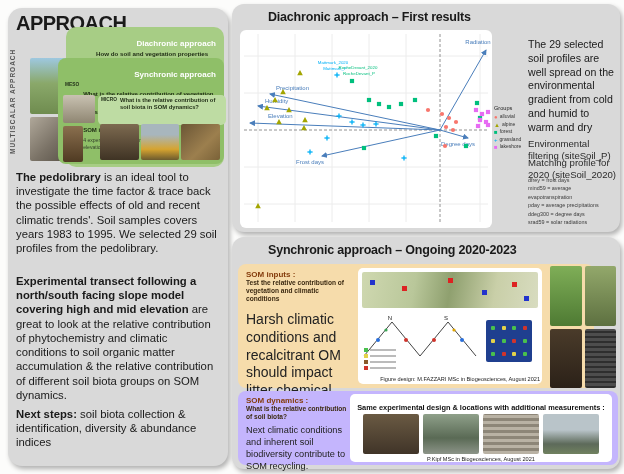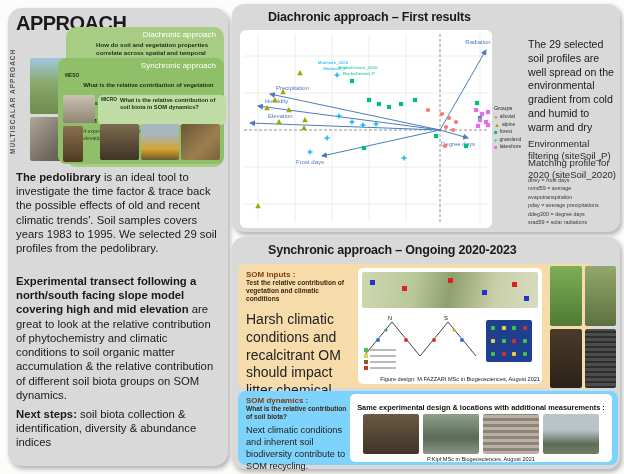--- a/index.html
+++ b/index.html
@@ -12,21 +12,21 @@
   .panel{position:absolute;background:#d9d9d9;border-radius:14px;box-shadow:2px 3px 5px rgba(0,0,0,.3);}
   
   #left-panel{left:8px;top:8px;width:220px;height:458px;}
   #methods-title{position:absolute;left:8px;top:4px;font-size:20px;font-weight:800;letter-spacing:-.5px;}
   #vertical-label{position:absolute;left:1px;top:36px;height:110px;writing-mode:vertical-rl;transform:rotate(180deg);
     font-size:6.5px;font-weight:700;color:#555;letter-spacing:1px;}
   .ph{border-radius:2px;}
   #photo-strip{position:absolute;left:22px;top:50px;width:36px;display:flex;flex-direction:column;gap:3px;}
   #photo-strip .ph{width:36px;}
   .green-outer{position:absolute;left:58px;top:19px;width:158px;height:140px;background:#a7cd85;border-radius:10px;}
-  .green-header{font-size:8px;font-weight:400;color:#fff;text-align:right;padding:3px 8px 1px 0;}
+  .green-header{font-size:8px;font-weight:700;color:#fff;text-align:right;padding:12px 8px 1px 0;}
   .q-bold{font-weight:700;font-size:6.2px;color:#1e2b14;line-height:1.25;}
   .q-sub{font-size:5.4px;color:#34402a;line-height:1.3;margin-top:1px;}
   .green-inner{position:absolute;left:-8px;top:31px;width:166px;height:106px;background:#8fbf68;border-radius:8px;}
   .green-micro{position:absolute;left:40px;top:37px;width:122px;height:26px;background:#bedca3;border-radius:5px;padding:2px 3px;display:flex;gap:3px;}
   .tag{font-size:4.8px;font-weight:700;color:#23321a;flex:0 0 auto;}
   .meso-row{display:flex;gap:4px;padding:2px 4px 0 7px;}
   .inner-photos{position:absolute;left:5px;top:37px;width:32px;display:flex;flex-direction:column;gap:3px;}
   .micro-photo-row{position:absolute;left:42px;top:66px;width:120px;height:36px;display:flex;gap:2px;}
   .micro-photo-row .ph{flex:1;}
   .para{position:absolute;left:8px;width:205px;font-size:11.3px;line-height:1.26;color:#1a1a1a;}
@@ -75,21 +75,21 @@
   #figure-grid{position:absolute;left:128px;top:52px;width:42px;height:38px;background:#1f3f8f;border-radius:2px;
     display:grid;grid-template-columns:repeat(4,1fr);align-items:center;justify-items:center;padding:2px;}
   #figure-grid span{width:4px;height:4px;border-radius:1px;}
   #figure-minilegend{position:absolute;left:6px;top:80px;display:flex;flex-direction:column;gap:2px;}
   #figure-minilegend .row{display:flex;align-items:center;gap:2px;}
   #figure-minilegend .sw{width:4px;height:4px;}
   #figure-minilegend .bar{width:26px;height:2px;background:#bbb;}
   .fig-caption{position:absolute;left:0;right:2px;bottom:2px;font-size:5.6px;text-align:right;color:#222;}
   #photo-grid{position:absolute;left:318px;top:29px;width:66px;height:122px;display:grid;
     grid-template-columns:1fr 1fr;grid-template-rows:1fr 1fr;gap:3px;}
-  #som-dyn-box{position:absolute;left:6px;top:154px;width:380px;height:74px;background:#7dd3fc;border-radius:8px;}
+  #som-dyn-box{position:absolute;left:6px;top:154px;width:380px;height:74px;background:#c4b5fd;border-radius:8px;}
   #som-dyn-box .som-text-col{width:102px;top:5px;}
   #som-dyn-box .som-body{margin-top:4px;font-size:9.2px;}
   #dyn-white-box{position:absolute;left:112px;top:3px;width:262px;height:68px;background:#fff;border-radius:5px;}
   #dyn-heading{font-size:7.4px;font-weight:700;text-align:center;margin-top:9px;color:#111;}
   #dyn-photos{display:flex;gap:4px;justify-content:center;margin-top:2px;}
   #dyn-photos .ph{width:56px;height:40px;}
   #dyn-caption{font-size:5.6px;text-align:center;color:#222;margin-top:2px;}
   svg text{font-family:"Liberation Sans",sans-serif;}
 </style>
 </head>

